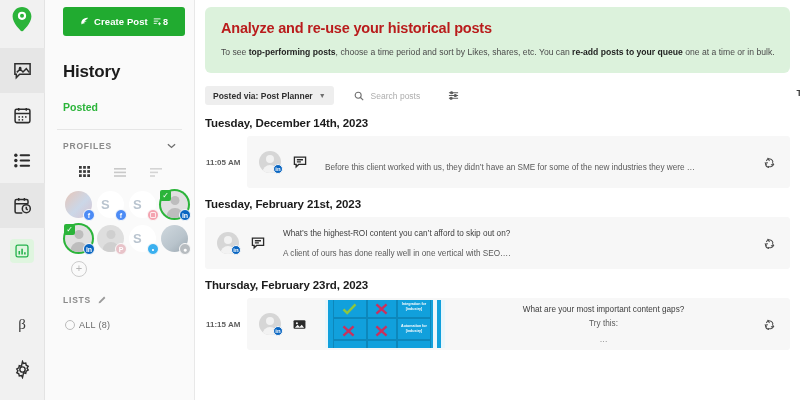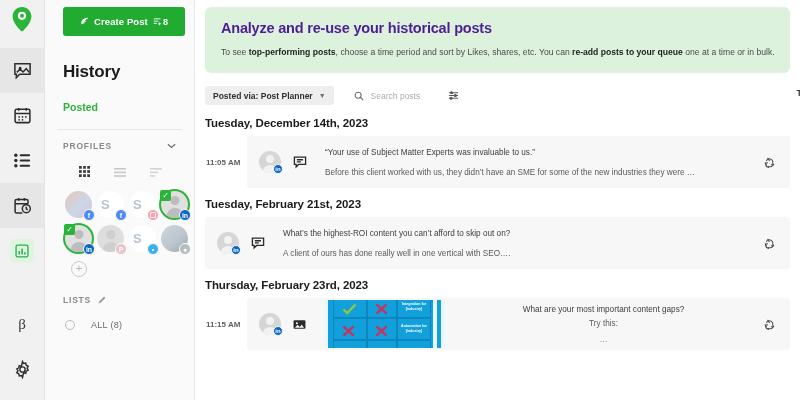--- a/index.html
+++ b/index.html
@@ -131,33 +131,33 @@
 
   .add-circle {
     width: 16px; height: 16px; border-radius: 50%;
     border: 1.3px solid #cccccc; color: #b5b5b5;
     font-size: 11px; line-height: 13px; text-align: center;
     margin: 7px 0 0 14px;
   }
 
   .lists-head { display: flex; align-items: center; gap: 6px; margin: 14px 6px 0 6px; }
   .pencil { color: #9a9a9a; }
-  .list-row { display: flex; align-items: center; gap: 16px; margin: 11px 0 0 8px; }
+  .list-row { display: flex; align-items: center; gap: 4px; margin: 11px 0 0 8px; }
   .radio { width: 10px; height: 10px; border-radius: 50%; border: 1.2px solid #bbbbbb; }
   .list-label { font-size: 9px; color: #6a6a6a; letter-spacing: 0.3px; }
 
   
   .main { flex: 1 1 auto; height: 400px; position: relative; background: #fff; overflow: hidden; }
   .banner {
     margin: 7px 10px 0 10px;
     background: #dcf2dc; border-radius: 6px;
     padding: 13px 16px 15px 16px;
   }
   .banner h1 {
-    font-size: 14.5px; font-weight: bold; color: #4c1d95; letter-spacing: -0.2px;
+    font-size: 14.5px; font-weight: bold; color: #b91c1c; letter-spacing: -0.2px;
   }
   .banner p {
     margin-top: 11px; font-size: 8.6px; color: #4b4b4b; line-height: 1.3;
     white-space: nowrap;
   }
   .banner p b { color: #1f1f1f; font-weight: bold; }
 
   .toolbar {
     display: flex; align-items: center; gap: 20px;
     margin: 13px 0 0 10px; position: relative;
@@ -506,21 +506,20 @@
             <div class="ring"></div>
             <span class="pc-badge">in</span>
           </div>
           <div class="pc-type">
             <svg width="14" height="14" viewBox="0 0 16 16" fill="none" stroke="#2a2a2a" stroke-width="1.5">
               <path d="M1.6 2.4h12.8v8.4H6.4L3.6 13.6v-2.8H1.6z"></path>
                 <path d="M4.4 5.4h7M4.4 7.8h4.6"></path>
             </svg>
           </div>
           <div class="pc-text">
-            <div class="pc-line1">“Your use of Subject Matter Experts was invaluable to us.”</div>
             <div class="pc-line2">Before this client worked with us, they didn’t have an SME for some of the new industries they were …</div>
           </div>
           <div class="pc-action">
             <svg width="11" height="11" viewBox="0 0 14 14" fill="none" stroke="#4a4a4a" stroke-width="1.3">
               <path d="M3 5.2l2-3.2 2 3.2"></path>
                 <path d="M10.6 6.6l1.6 3-3.4.4"></path>
                 <path d="M3.2 10.6l-1.6-3 3.4-.4"></path>
               <path d="M5 2.2c3.2-.6 6 1.6 6.4 4.4"></path>
                 <path d="M12 9.8c-1.6 2.6-5 3.4-7.4 1.8"></path>
                 <path d="M2.2 7.6c-.4 3 1.6 5.4 4.2 5.8"></path>

